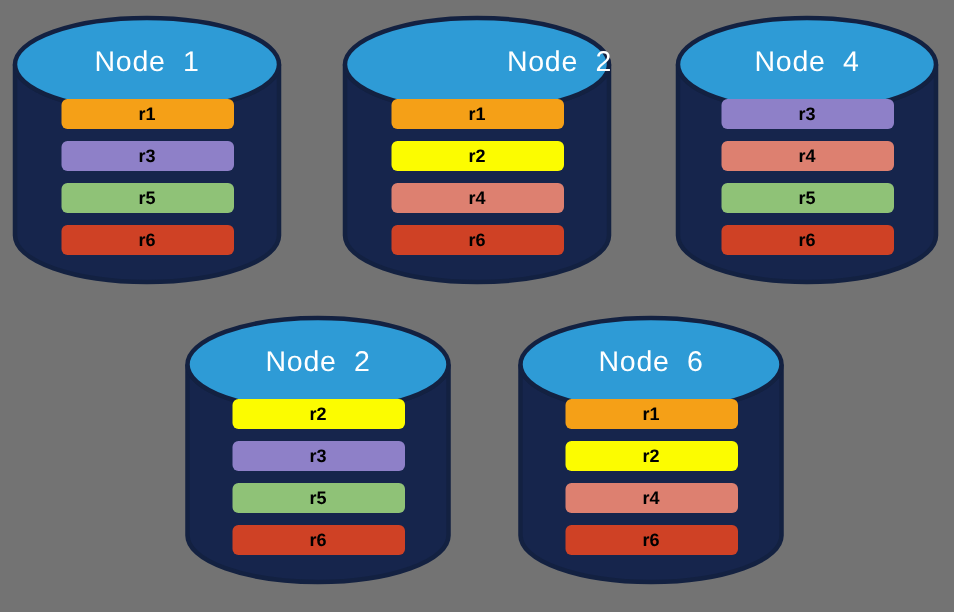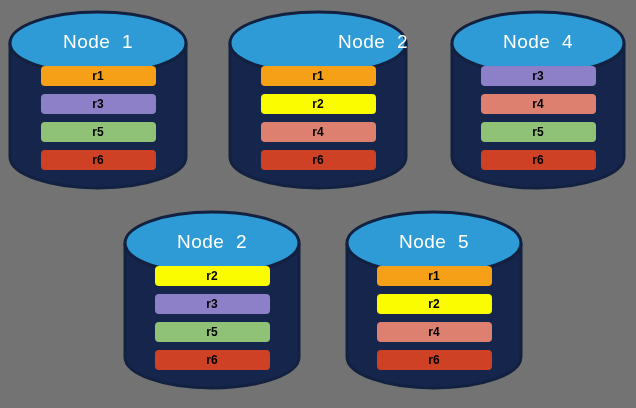--- a/index.html
+++ b/index.html
@@ -120,21 +120,21 @@
         <div class="bar" style="width: 115px; background: rgb(142, 128, 200);">r3</div>
         <div class="bar" style="width: 115px; background: rgb(143, 194, 119);">r5</div>
         <div class="bar" style="width: 115px; background: rgb(207, 65, 37);">r6</div>
       </div>
     </div>
     <div class="node" style="left: 345px; top: 210px; width: 178px; height: 180px;">
       <svg class="cyl-svg" width="178" height="180" viewBox="0 0 178 180">
         <path d="M 2 33 L 2 147 A 87 31 0 0 0 176 147 L 176 33 A 87 31 0 0 1 2 33 Z" fill="#16254C" stroke="#132141" stroke-width="3"></path>
         <ellipse cx="89" cy="33" rx="87" ry="31" fill="#2E9BD6" stroke="#132141" stroke-width="3"></ellipse>
       </svg>
-      <div class="node-label" style="top: 21px; color: rgb(255, 255, 255);">Node  5</div>
+      <div class="node-label" style="top: 21px; color: rgb(255, 255, 255);">Node  6</div>
       <div class="bars" style="top: 56px;">
         <div class="bar" style="width: 115px; background: rgb(245, 160, 23);">r1</div>
         <div class="bar" style="width: 115px; background: rgb(252, 252, 0);">r2</div>
         <div class="bar" style="width: 115px; background: rgb(221, 128, 112);">r4</div>
         <div class="bar" style="width: 115px; background: rgb(207, 65, 37);">r6</div>
       </div>
     </div>
   </div>
 
 </body></html>

